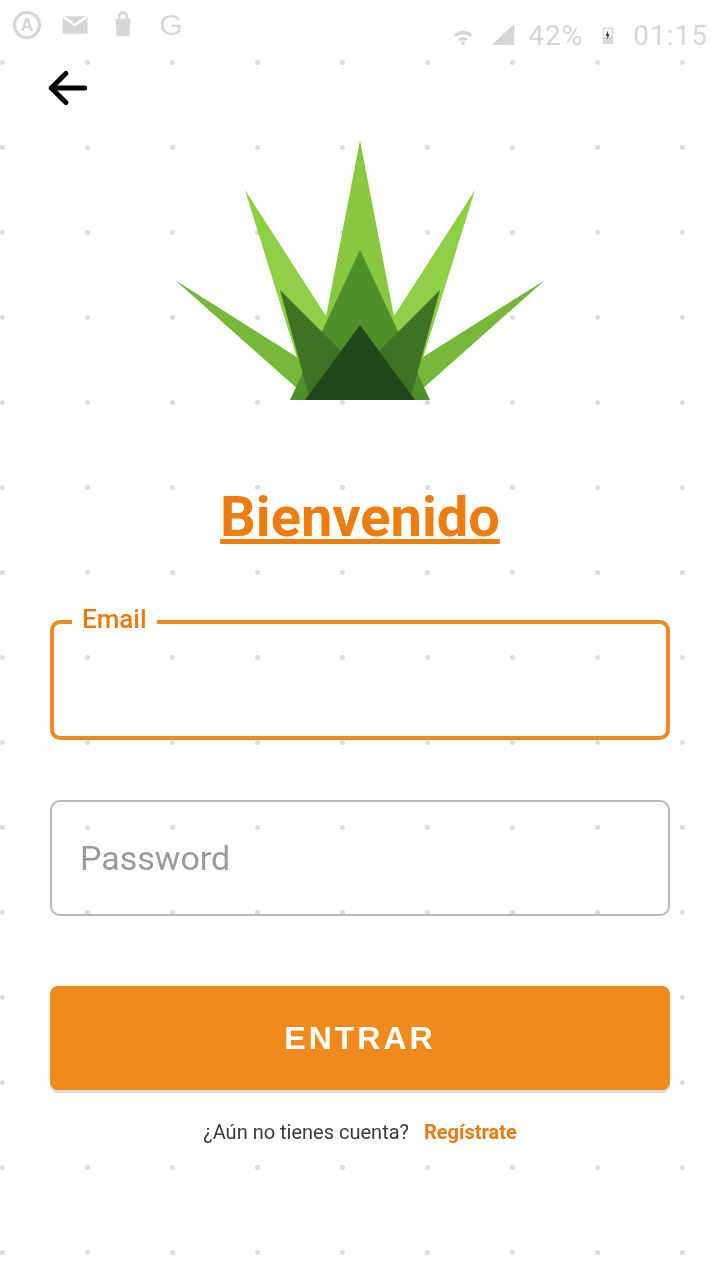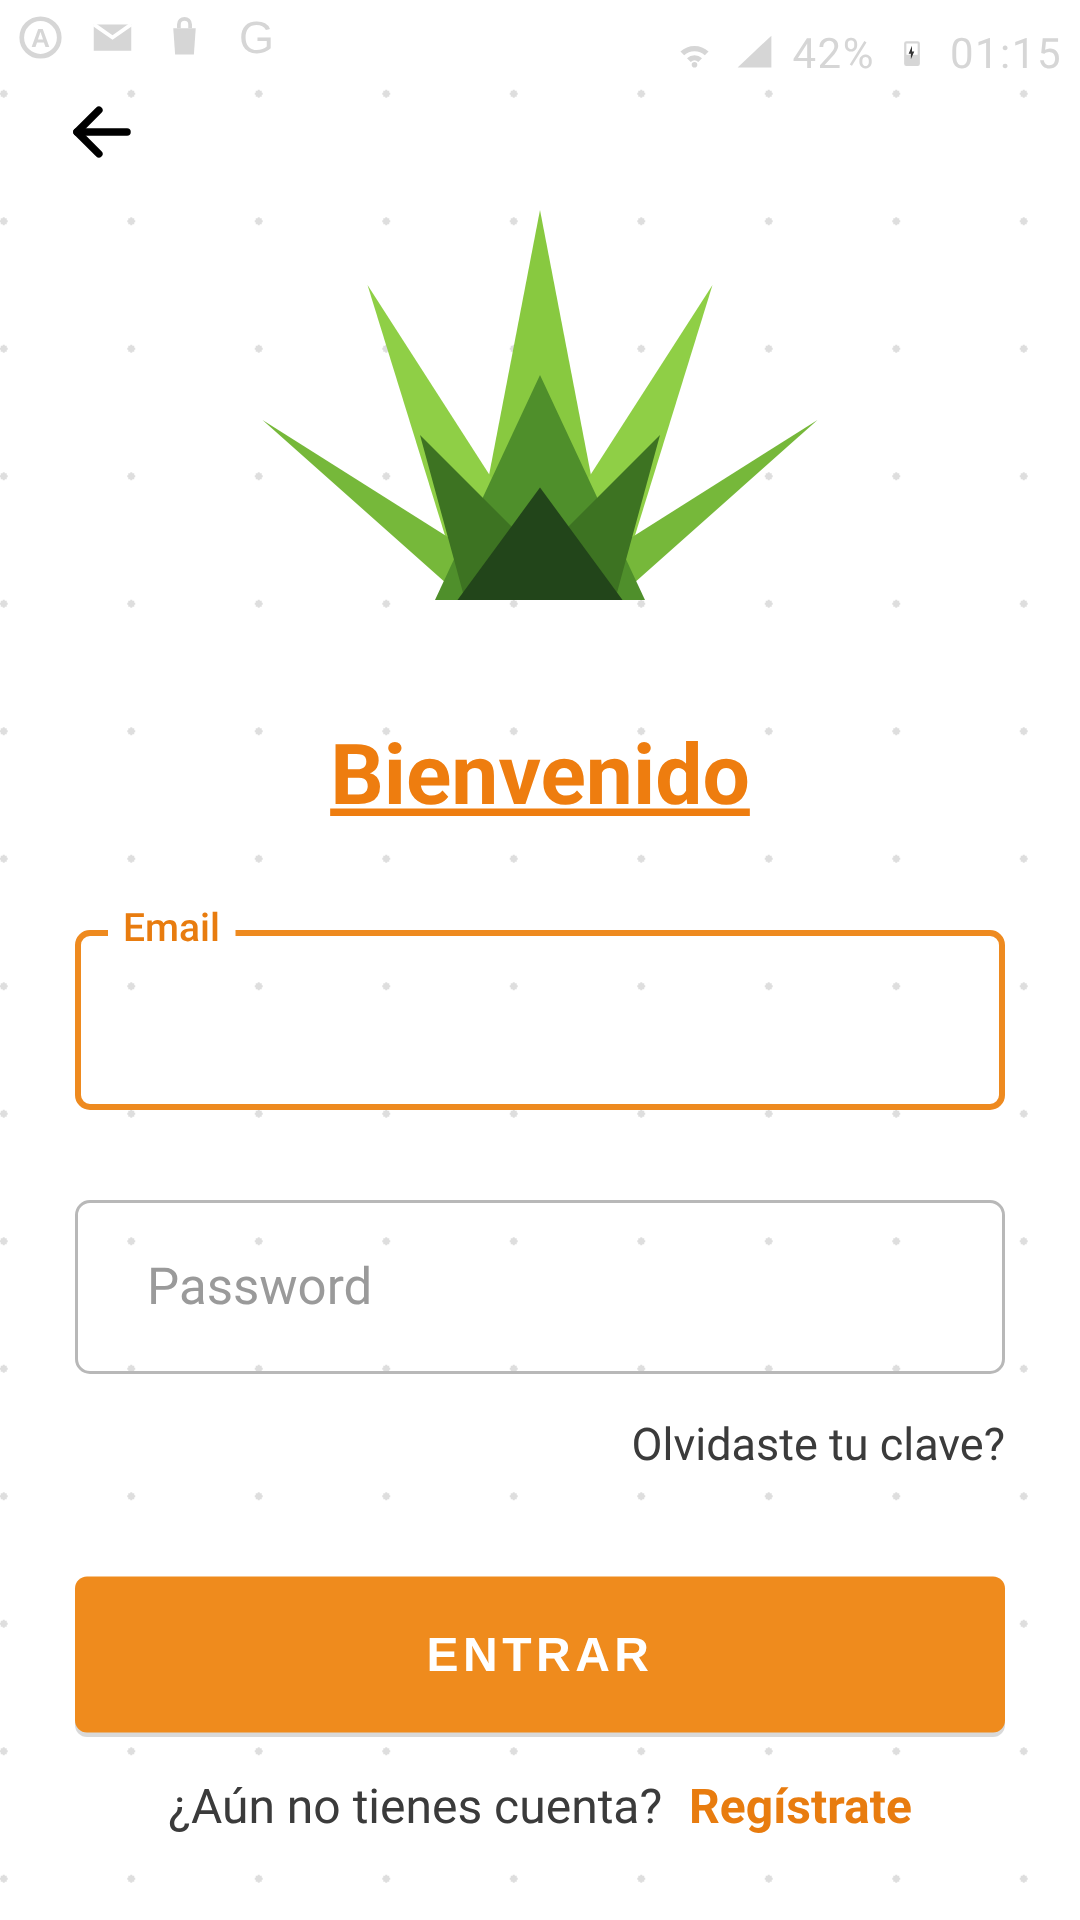--- a/index.html
+++ b/index.html
@@ -82,21 +82,21 @@
       top: -16px;
       left: 22px;
       background: #fff;
       padding: 0 10px;
       font-size: 26px;
       color: #e87c0f;
       font-weight: 500;
     }
     .pw-placeholder {
       position: absolute;
-      left: 48px;
+      left: 30px;
       top: 50%;
       transform: translateY(-50%);
       font-size: 34px;
       color: #9a9a9a;
       pointer-events: none;
     }
 
     .field-wrap.pw { margin-top: 60px; }
 
     .forgot-row {
@@ -121,21 +121,21 @@
       color: #fff;
       font-size: 32px;
       font-weight: 700;
       letter-spacing: 3px;
       cursor: pointer;
       box-shadow: 0 3px 0 rgba(0,0,0,0.15);
     }
 
     .register-row {
       margin-top: 30px;
-      font-size: 32px;
+      font-size: 20px;
       color: #3b3b3b;
       text-align: center;
     }
     .register-link {
       color: #e87c0f;
       font-weight: 700;
       cursor: pointer;
       margin-left: 10px;
     }
   </style>
@@ -227,23 +227,20 @@
     <div class="field-wrap">
       <span class="float-label">Email</span>
       <input class="field field-email" type="text" value="" style="">
     </div>
 
     <div class="field-wrap pw">
       <input class="field field-pw" type="password" value="" style="">
       <span class="pw-placeholder">Password</span>
     </div>
 
-    <div class="forgot-row">
-      <span class="forgot">Olvidaste tu clave?</span>
-    </div>
 
     <button class="enter-btn">ENTRAR</button>
 
     <div class="register-row">
       <span>¿Aún no tienes cuenta?</span>
       <span class="register-link">Regístrate</span>
     </div>
 
   </div>
 </div>

